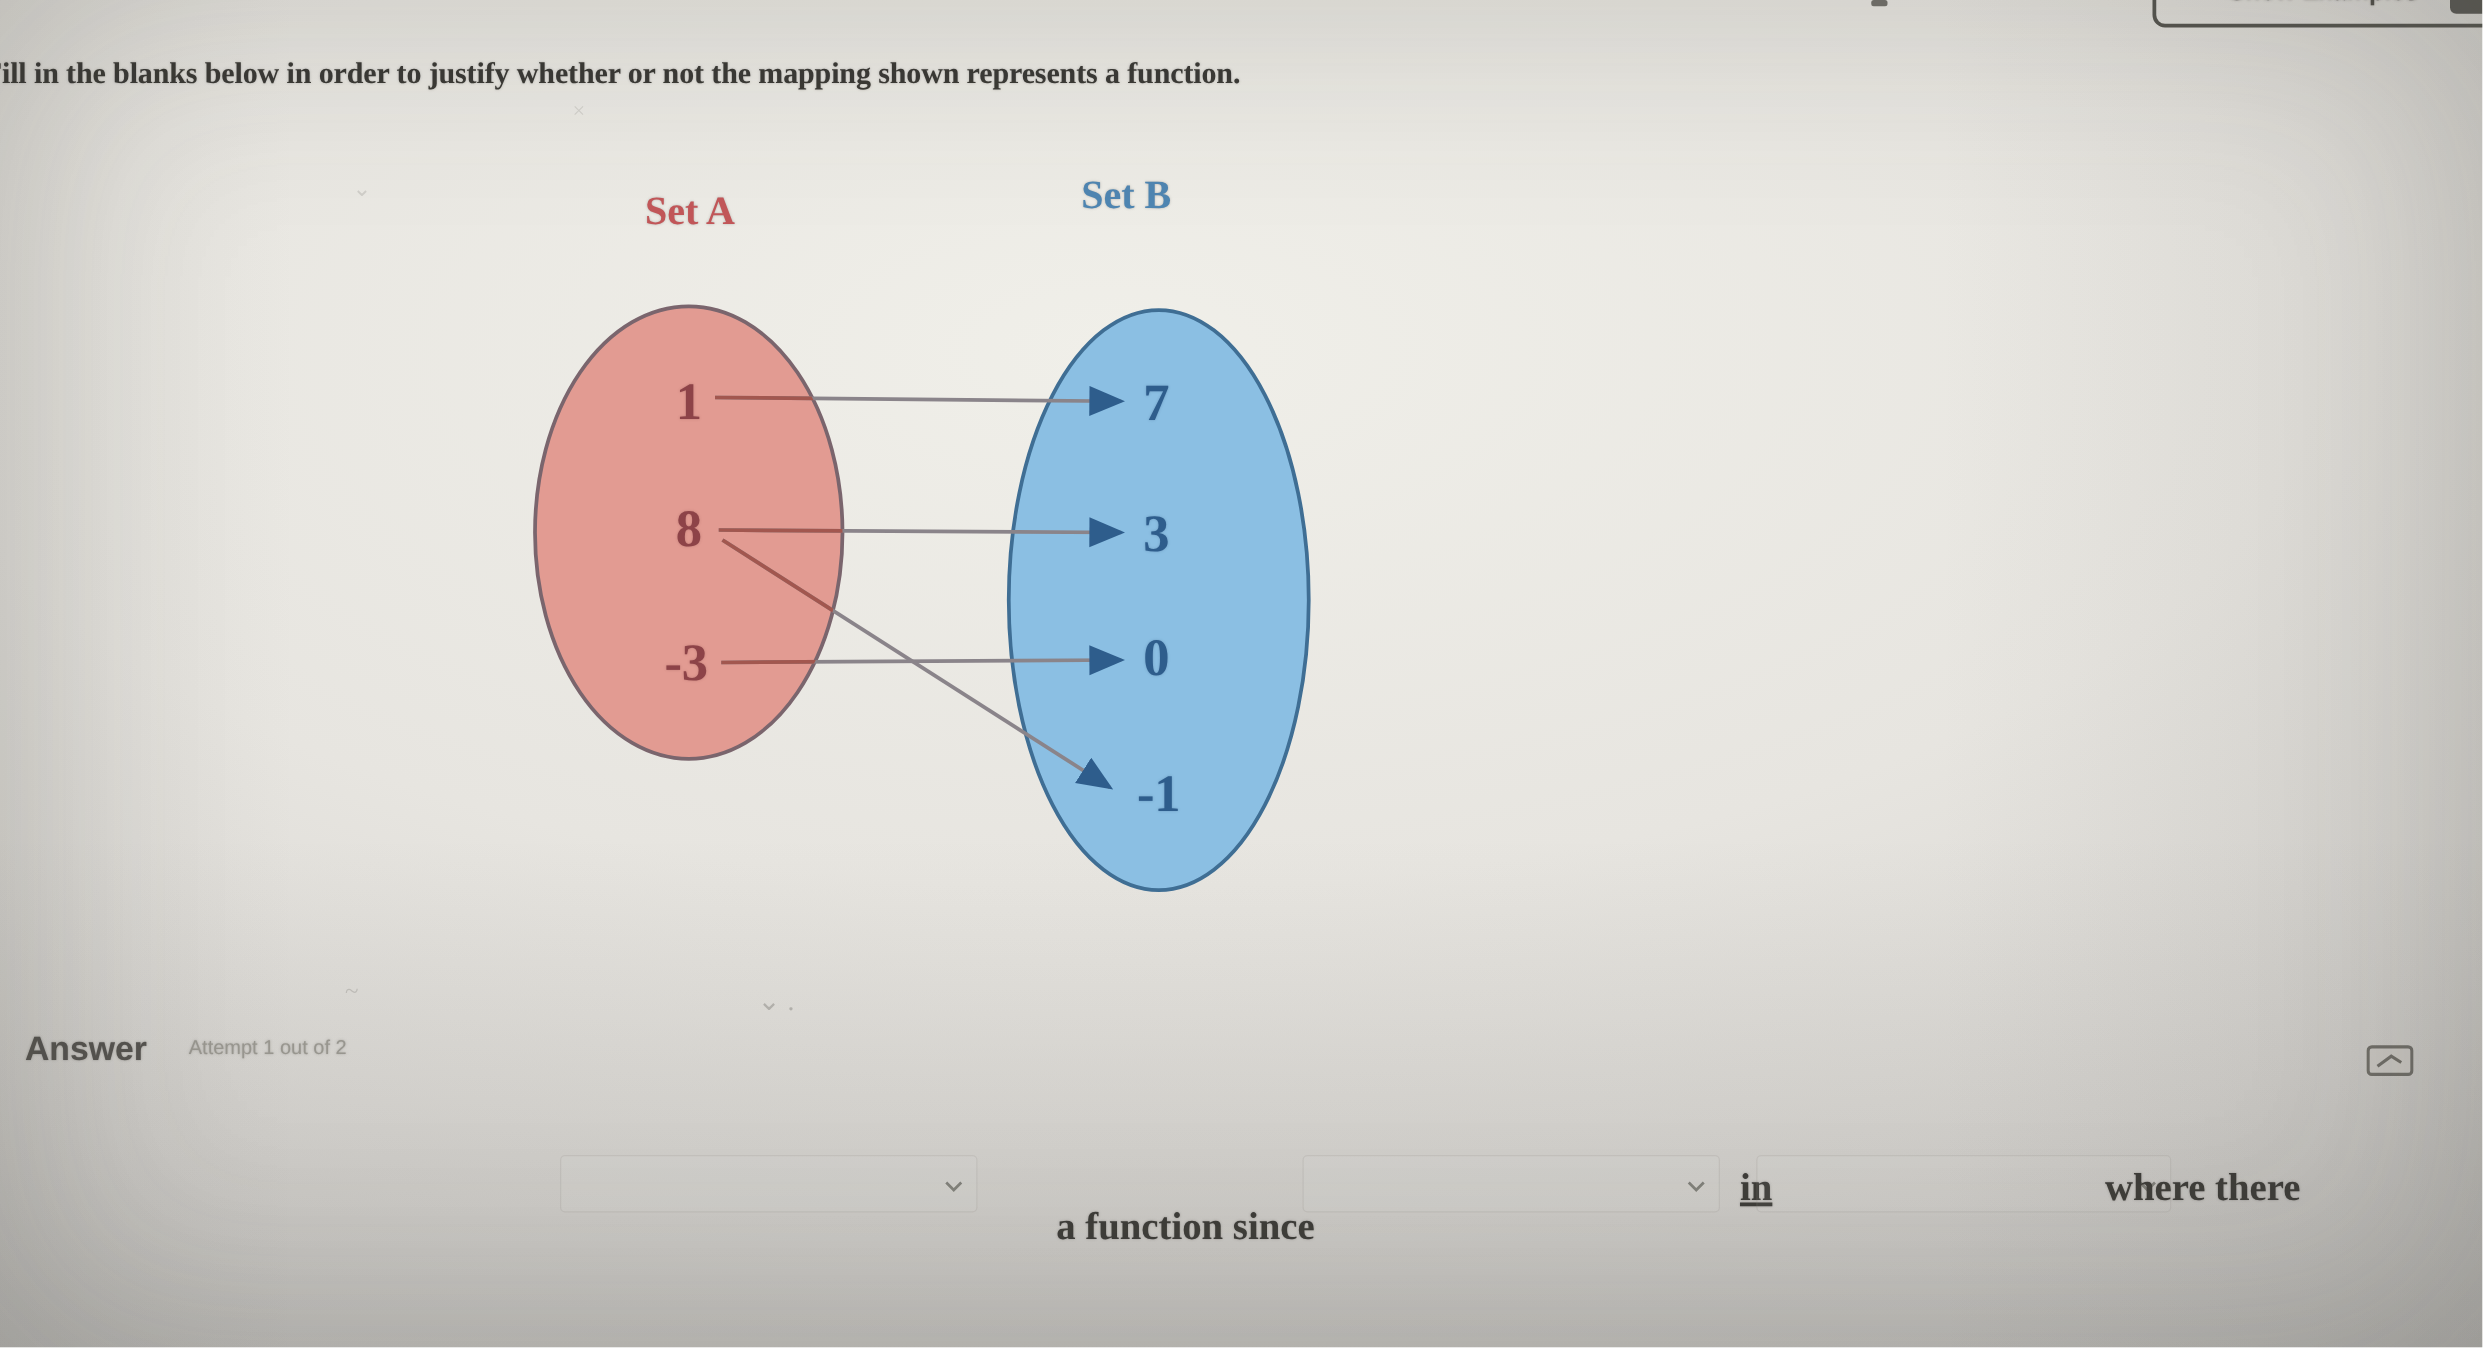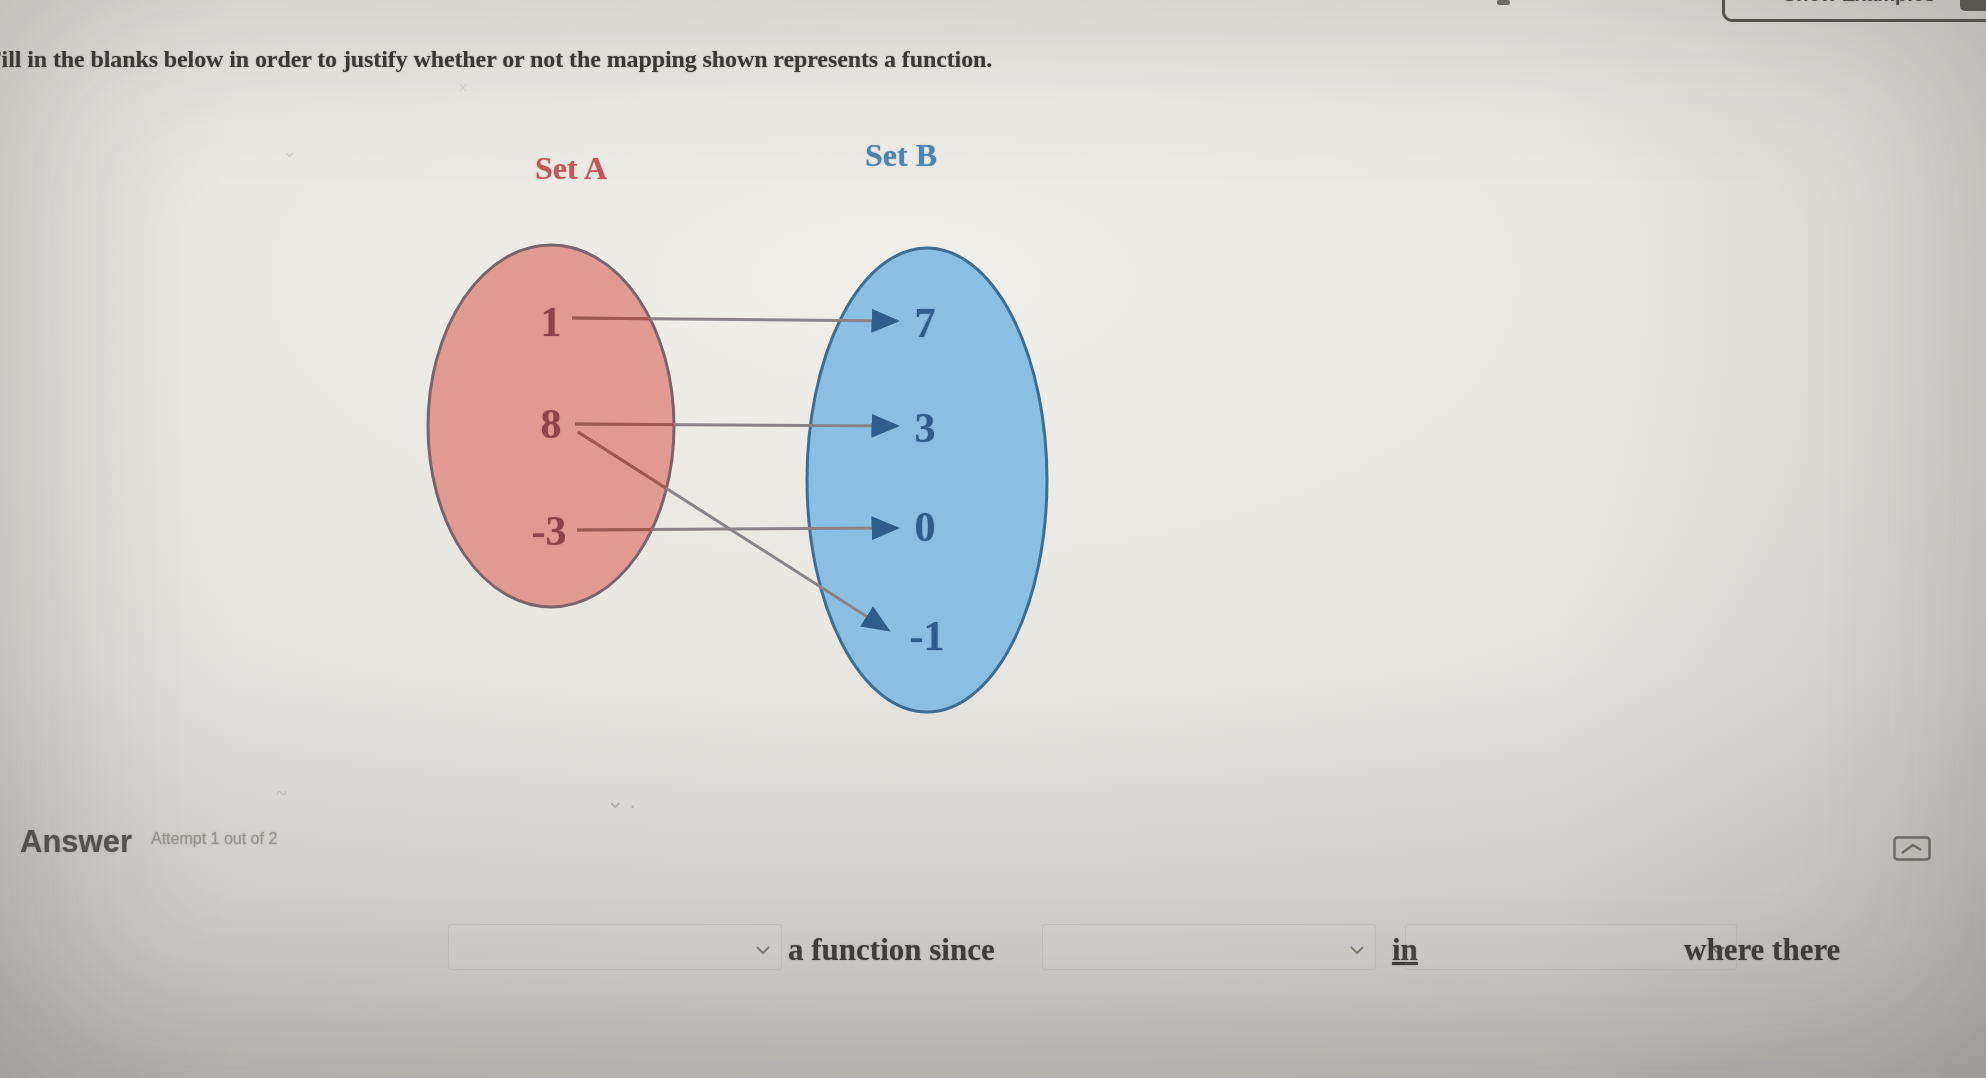--- a/index.html
+++ b/index.html
@@ -23,42 +23,42 @@
     text-shadow:0 0 2px rgba(80,78,74,0.4);}
   .corner-dark{position:absolute;right:0;top:0;width:26px;height:11px;background:#45443f;
     border-bottom-left-radius:5px;opacity:.85;}
   .sliver-dark{position:absolute;left:1497px;top:0;width:13px;height:5px;background:#55544e;
     border-radius:2px;opacity:.8;}
 
   .prompt{position:absolute;left:-13px;top:46px;white-space:nowrap;
     font-size:24px;font-weight:700;letter-spacing:-0.1px;color:#3a3935;}
 
   .set-label{position:absolute;transform:translateX(-50%);font-size:32px;font-weight:600;white-space:nowrap;}
-  .set-a-label{left:571px;top:150px;color:#c25759;}
+  .set-a-label{left:552px;top:150px;color:#c25759;}
   .set-b-label{left:901px;top:137px;color:#4f86b2;text-align:center;}
 
   .map-num{position:absolute;transform:translate(-50%,-50%);font-size:42px;font-weight:700;white-space:nowrap;}
   .num-a{color:#8d4348;text-shadow:0 0 2px rgba(120,60,60,0.35);}
   .num-b{color:#2e5d8c;text-shadow:0 0 2px rgba(45,80,120,0.35);}
 
   .diagram-svg{position:absolute;left:330px;top:130px;}
 
   .answer-label{position:absolute;left:20px;top:824px;
-    font-family:"Liberation Sans",sans-serif;font-size:31px;font-weight:bold;color:#55534f;
+    font-family:"Liberation Sans",sans-serif;font-size:27px;font-weight:bold;color:#55534f;
     text-shadow:0 0 2px rgba(80,78,74,0.45);}
   .attempt{position:absolute;left:128px;top:830px;
     font-family:"Liberation Sans",sans-serif;font-size:16px;color:#98968f;
     text-shadow:0 0 2px rgba(120,118,112,0.5);margin-left:23px;}
 
   .kbd-icon{position:absolute;left:1893px;top:836px;width:38px;height:25px;cursor:pointer;}
 
   .sentence-frag{position:absolute;top:932px;white-space:nowrap;
     font-size:31px;font-weight:600;color:#3e3d39;text-shadow:0 0 2px rgba(80,78,74,0.4);}
   .frag1{left:22px;}
-  .frag2{left:788px;}
+  .frag2{left:845px;margin-top:31px;}
   .frag3{left:1392px;text-decoration:underline;}
   .frag4{left:1684px;}
 
   .dropdown{position:absolute;top:924px;height:44px;border:1px solid rgba(128,126,120,0.16);
     border-radius:4px;background:rgba(255,255,255,0.04);cursor:pointer;}
   .dd1{left:448px;width:332px;}
   .dd2{left:1042px;width:332px;}
   .dd3{left:1405px;width:330px;}
   .dropdown .chev{position:absolute;right:10px;top:16px;}
 

